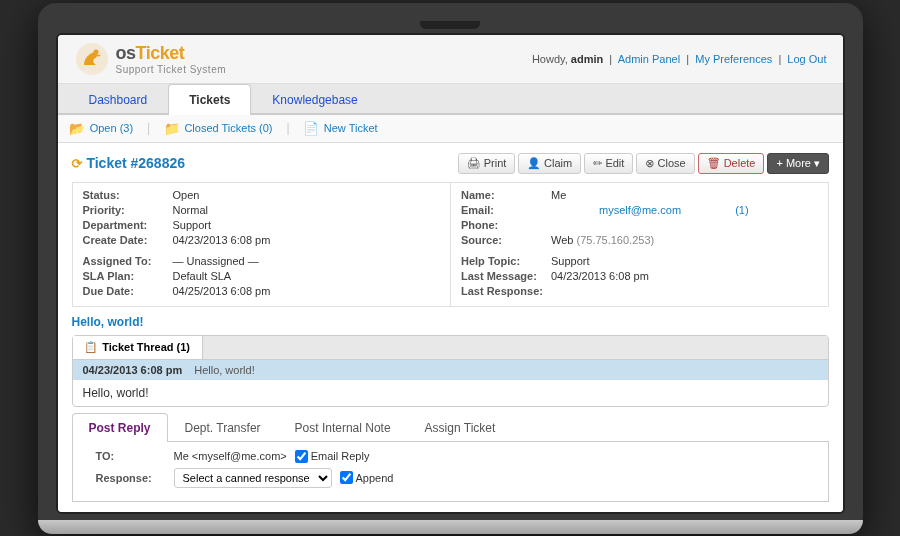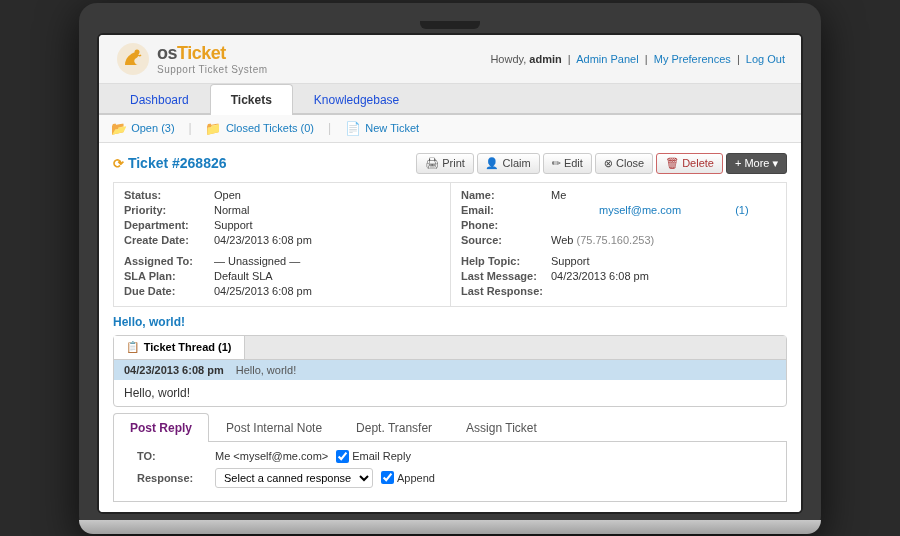--- a/index.html
+++ b/index.html
@@ -6,21 +6,21 @@
     body {
       background: #2a2a2a;
       display: flex;
       justify-content: center;
       align-items: center;
       min-height: 100vh;
       font-family: Arial, sans-serif;
       font-size: 12px;
     }
     .laptop-outer {
-      width: 742px;
+      width: 825px;
       background: #3a3a3a;
       border-radius: 18px;
       padding: 18px 18px 10px;
       box-shadow: 0 10px 40px rgba(0,0,0,0.7);
       position: relative;
     }
     .laptop-screen {
       background: #fff;
       border-radius: 6px;
       overflow: hidden;
@@ -506,22 +506,22 @@
         <div class="thread-entry-header">
           <span>04/23/2013 6:08 pm</span>
           <span style="color:#555;font-weight:normal">Hello, world!</span>
         </div>
         <div class="thread-entry-body">Hello, world!</div>
       </div>
 
       <div>
         <div class="reply-tabs">
           <div class="reply-tab active">Post Reply</div>
+          <div class="reply-tab">Dept. Transfer</div>
           <div class="reply-tab">Post Internal Note</div>
-          <div class="reply-tab">Dept. Transfer</div>
           <div class="reply-tab">Assign Ticket</div>
         </div>
         <div class="reply-form">
           <div class="reply-form-row">
             <span class="reply-form-label">TO:</span>
             <span class="reply-form-value">
               <span>Me &lt;myself@me.com&gt;</span>
             </span>
             <div class="checkbox-wrap">
               <input type="checkbox" checked="" style="">

